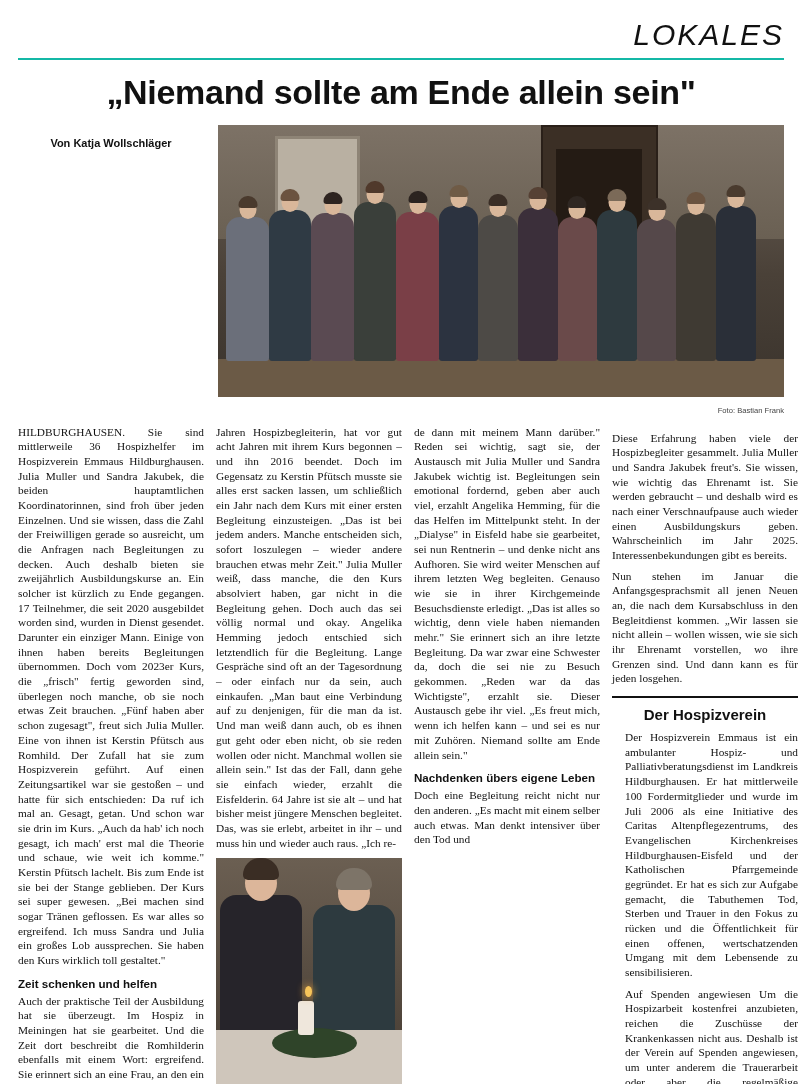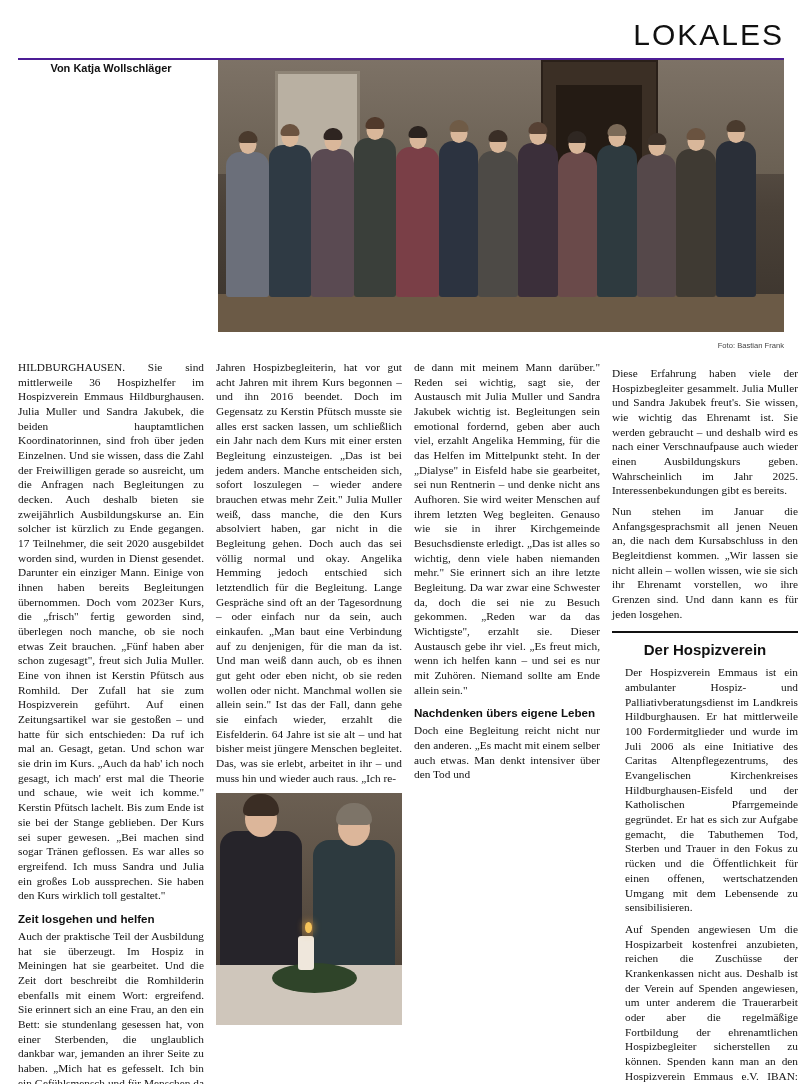--- a/index.html
+++ b/index.html
@@ -6,21 +6,21 @@
   body{
     width:802px;height:1084px;
     font-family:"Liberation Serif", serif;
     color:#111;
     position:relative;
     overflow:hidden;
   }
   .page{position:relative;width:802px;height:1084px;box-sizing:border-box;padding:14px 18px 10px 18px;}
 
   
-  .masthead{position:relative;height:44px;border-bottom:2px solid #4c1d95;}
+  .masthead{position:relative;height:44px;border-bottom:2px solid #14b8a6;font-style:italic;}
   .masthead .kicker{
     position:absolute;right:0;top:4px;
     font-family:"Liberation Sans", sans-serif;
     font-size:30px;letter-spacing:2px;font-weight:400;color:#111;
   }
 
   
   .headline{
     text-align:center;
     font-family:"Liberation Sans", sans-serif;
@@ -61,21 +61,21 @@
     font-size:10.2px;line-height:1.32;
     margin-top:4px;text-align:justify;
   }
   .photo-credit{
     font-family:"Liberation Sans", sans-serif;
     font-size:7.6px;color:#444;text-align:right;margin-top:9px;
   }
 
   .byline{
     font-family:"Liberation Sans", sans-serif;
-    font-weight:bold;font-size:11px;text-align:center;margin-top:2px;
+    font-weight:bold;font-size:11px;text-align:center;margin-top:12px;
   }
 
   
   .cols{display:flex;gap:12px;margin-top:10px;}
   .col{width:186px;flex:0 0 186px;}
   .col p{
     margin:0 0 0 0;
     font-size:11.3px;line-height:1.30;text-align:justify;
     hyphens:auto;
   }
@@ -114,20 +114,21 @@
 </style>
 </head>
 <body>
 
 <div class="page">
 
   <div class="masthead">
     <div class="kicker">LOKALES</div>
   </div>
 
+  <div class="headline">„Niemand sollte am Ende allein sein"</div>
 
   <div class="topwrap">
     <div style="width:186px;flex:0 0 186px;">
       <div class="byline">Von Katja Wollschläger</div>
     </div>
     <div style="flex:1 1 auto;">
       <div class="photo-main">
         <div class="sky"></div>
         <div class="wall"></div>
         <div class="window"></div>
@@ -189,21 +190,21 @@
         </div>
       </div>
       <div class="photo-credit">Foto: Bastian Frank</div>
     </div>
   </div>
 
   <div class="cols">
 
     <div class="col">
       <p class="drop">HILDBURGHAUSEN. Sie sind mittlerweile 36 Hospizhelfer im Hospizverein Emmaus Hildburghausen. Julia Muller und Sandra Jakubek, die beiden hauptamtlichen Koordinatorinnen, sind froh über jeden Einzelnen. Und sie wissen, dass die Zahl der Freiwilligen gerade so ausreicht, um die Anfragen nach Begleitungen zu decken. Auch deshalb bieten sie zweijährlich Ausbildungskurse an. Ein solcher ist kürzlich zu Ende gegangen. 17 Teilnehmer, die seit 2020 ausgebildet worden sind, wurden in Dienst gesendet. Darunter ein einziger Mann. Einige von ihnen haben bereits Begleitungen übernommen. Doch vom 2023er Kurs, die „frisch" fertig geworden sind, überlegen noch manche, ob sie noch etwas Zeit brauchen. „Fünf haben aber schon zugesagt", freut sich Julia Muller. Eine von ihnen ist Kerstin Pfütsch aus Romhild. Der Zufall hat sie zum Hospizverein geführt. Auf einen Zeitungsartikel war sie gestoßen – und hatte für sich entschieden: Da ruf ich mal an. Gesagt, getan. Und schon war sie drin im Kurs. „Auch da hab' ich noch gesagt, ich mach' erst mal die Theorie und schaue, wie weit ich komme." Kerstin Pfütsch lachelt. Bis zum Ende ist sie bei der Stange geblieben. Der Kurs sei super gewesen. „Bei machen sind sogar Tränen geflossen. Es war alles so ergreifend. Ich muss Sandra und Julia ein großes Lob aussprechen. Sie haben den Kurs wirklich toll gestaltet."</p>
-      <div class="subhead">Zeit losgehen und helfen</div>
+      <div class="subhead">Zeit schenken und helfen</div>
       <p>Auch der praktische Teil der Ausbildung hat sie überzeugt. Im Hospiz in Meiningen hat sie gearbeitet. Und die Zeit dort beschreibt die Romhilderin ebenfalls mit einem Wort: ergreifend. Sie erinnert sich an eine Frau, an den ein Bett: sie stundenlang gesessen hat, von einer Sterbenden, die unglaublich dankbar war, jemanden an ihrer Seite zu haben. „Mich hat es gefesselt. Ich bin ein Gefühlsmensch und für Menschen da zu sein, mit ihnen gemeinsam den letzten Weg zu gehen, das ist das richtige für mich." Für Kerstin Pfütsch, die in Bad Rodach bei Haba arbeitet, steht fest: Sie wartet auf ihre Begleitung, darauf, gebraucht zu werden, Zeit zu schenken. „Diese Zeit nehme ich mir!"</p>
 
     </div>
 
     <div class="col">
       <p>Jahren Hospizbegleiterin, hat vor gut acht Jahren mit ihrem Kurs begonnen – und ihn 2016 beendet. Doch im Gegensatz zu Kerstin Pfütsch musste sie alles erst sacken lassen, um schließlich ein Jahr nach dem Kurs mit einer ersten Begleitung einzusteigen. „Das ist bei jedem anders. Manche entscheiden sich, sofort loszulegen – wieder andere brauchen etwas mehr Zeit." Julia Muller weiß, dass manche, die den Kurs absolviert haben, gar nicht in die Begleitung gehen. Doch auch das sei völlig normal und okay. Angelika Hemming jedoch entschied sich letztendlich für die Begleitung. Lange Gespräche sind oft an der Tagesordnung – oder einfach nur da sein, auch einkaufen. „Man baut eine Verbindung auf zu denjenigen, für die man da ist. Und man weiß dann auch, ob es ihnen gut geht oder eben nicht, ob sie reden wollen oder nicht. Manchmal wollen sie allein sein." Ist das der Fall, dann gehe sie einfach wieder, erzahlt die Eisfelderin. 64 Jahre ist sie alt – und hat bisher meist jüngere Menschen begleitet. Das, was sie erlebt, arbeitet in ihr – und muss hin und wieder auch raus. „Ich re-</p>
 
       <div class="photo2">
         <div class="bg"></div>
         <div class="pa" style="left:2%;width:44%;height:62%;background:#26242a;">

